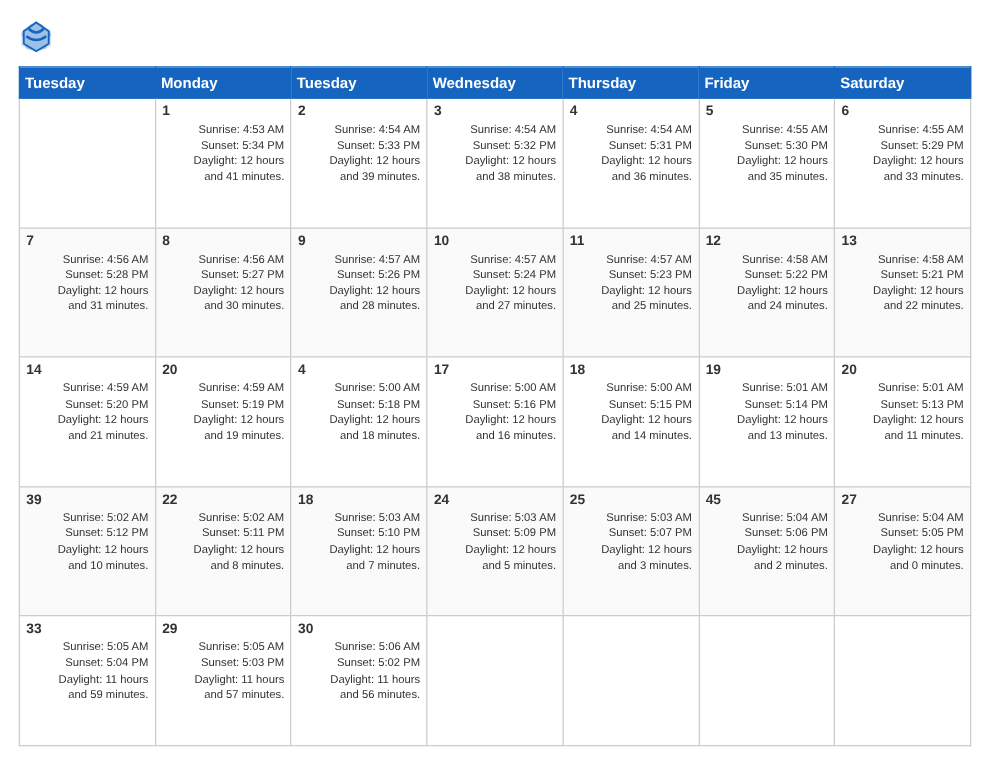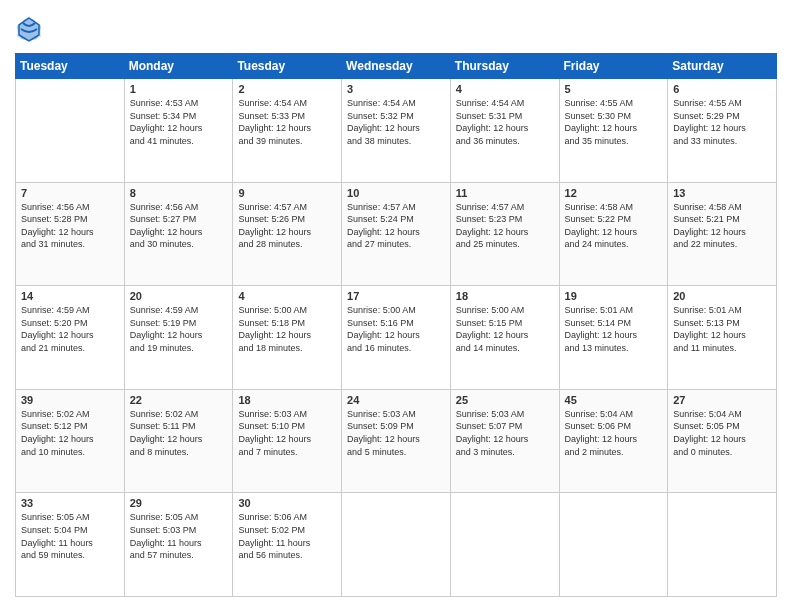--- a/index.html
+++ b/index.html
@@ -82,20 +82,21 @@
     .day-num {
       font-size: 11px;
       font-weight: bold;
       display: block;
       margin-bottom: 2px;
     }
     .day-info {
       font-size: 9px;
       line-height: 1.4;
       color: #333;
+      text-align: right;
     }
     .empty-cell {
       background: #f9f9f9;
     }
     tr:nth-child(even) td {
       background: #fafafa;
     }
     tr:nth-child(odd) td {
       background: #fff;
     }

